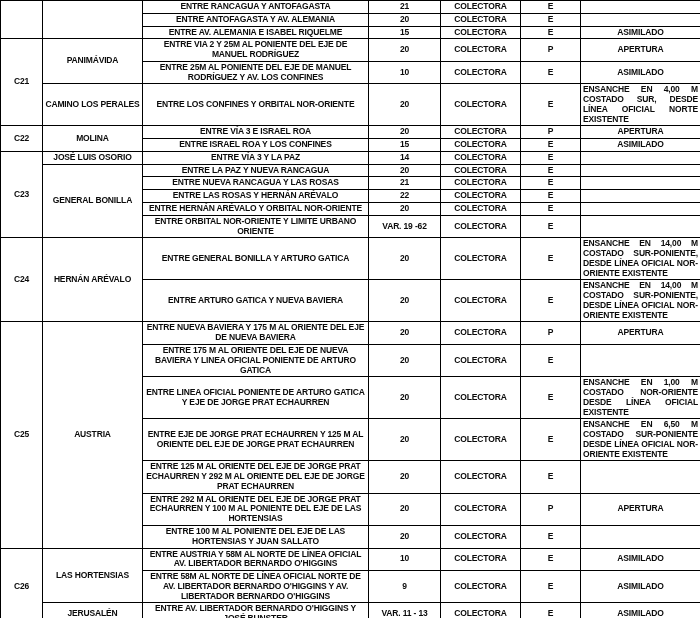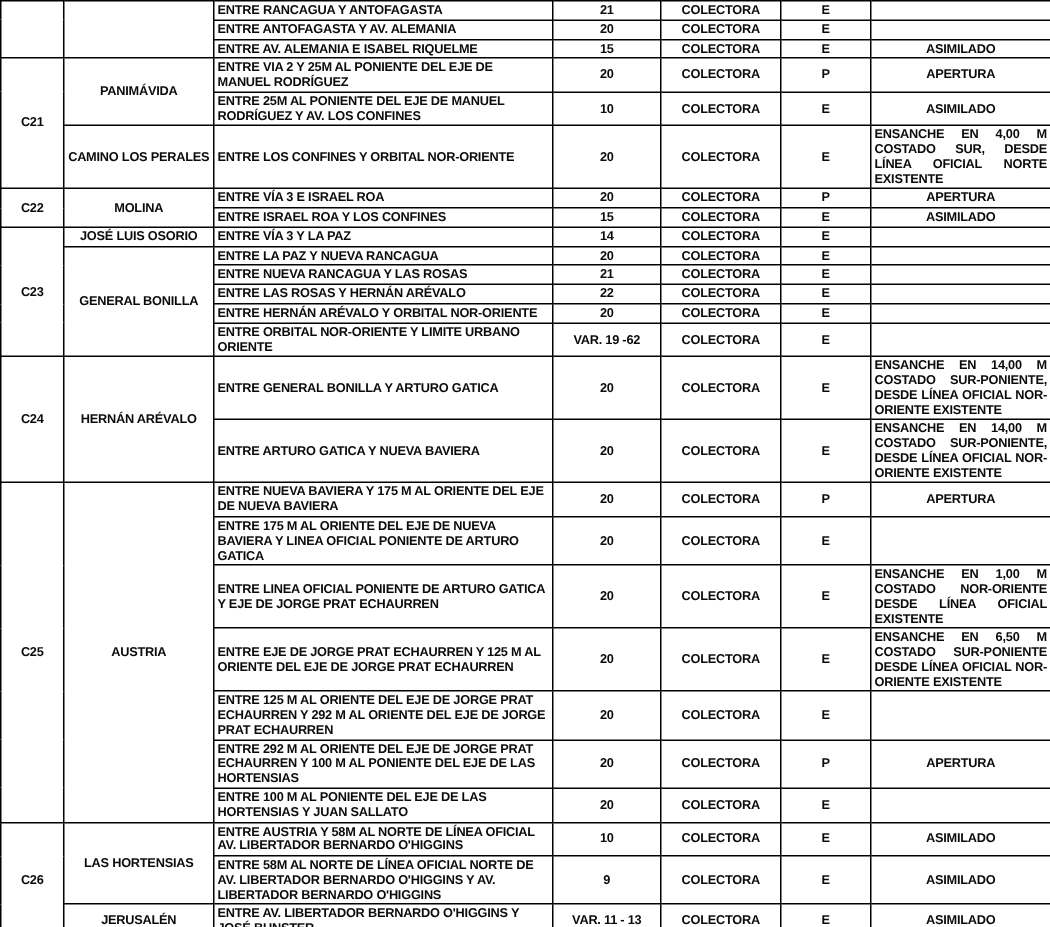--- a/index.html
+++ b/index.html
@@ -23,21 +23,21 @@
     font-weight: 700;
     line-height: 1.15;
     padding: 1px 2px;
     color: #0b0b0b;
     vertical-align: middle;
     letter-spacing: -0.15px;
     word-wrap: break-word;
     text-transform: uppercase;
   }
   td.center { text-align: center; }
-  td.col-segment { text-align: left; margin-left: 44px; }
+  td.col-segment { text-align: center; margin-left: 44px; }
   td.obs-note { text-align: justify; }
   col.c-code { width: 42px; }
   col.c-name { width: 100px; }
   col.c-segment { width: 226px; }
   col.c-width { width: 72px; }
   col.c-category { width: 80px; }
   col.c-status { width: 60px; }
   col.c-obs { width: 120px; }
 </style>
 </head>

